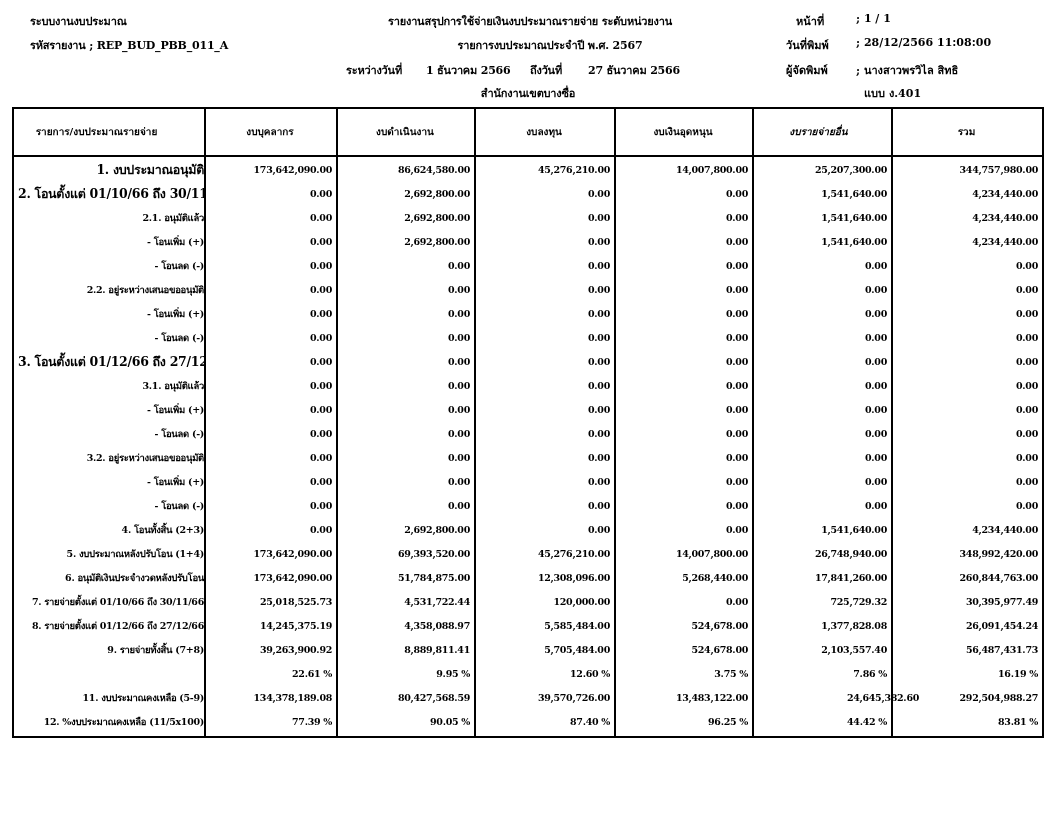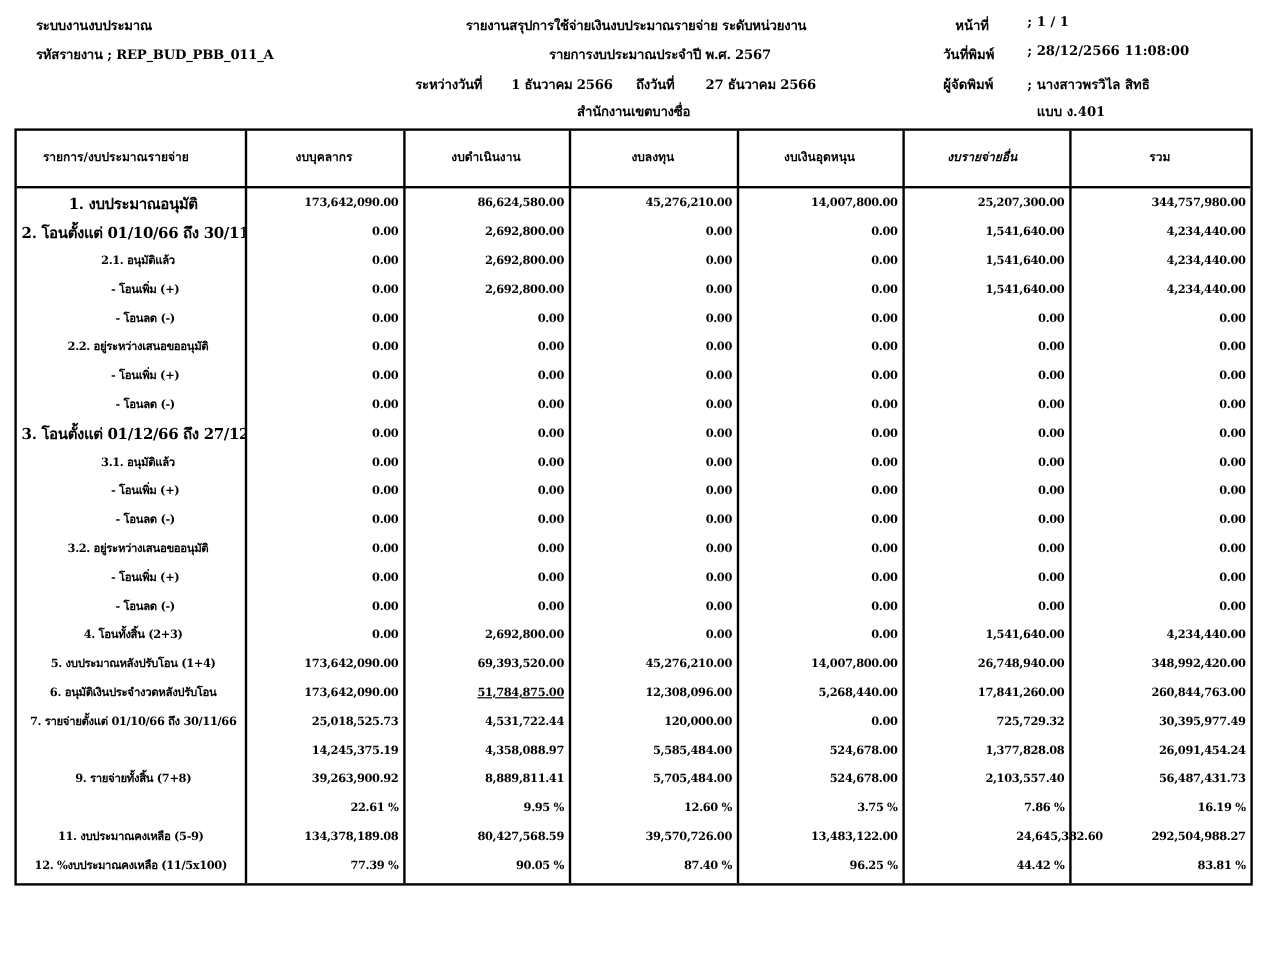--- a/index.html
+++ b/index.html
@@ -17,21 +17,21 @@
     position: absolute; left: 12px; top: 107px; width: 1032px; height: 631px;
     border: 2px solid #000; box-sizing: border-box;
   }
   .col-line { position: absolute; top: 0; bottom: 0; width: 2px; background: #000; }
   .head-line { position: absolute; left: 0; right: 0; top: 46px; height: 2px; background: #000; }
   .th { position: absolute; top: 0; height: 46px; line-height: 46px; text-align: center;
         font-size: 10px; font-weight: bold; white-space: nowrap; overflow: hidden; }
   .row { position: absolute; left: 0; right: 0; height: 24px; }
   .cell { position: absolute; top: 0; height: 24px; line-height: 24px; font-size: 9.5px;
           font-weight: bold; white-space: nowrap; text-align: right; letter-spacing: -0.3px; }
-  .label { text-align: center; padding-left: 4px; box-sizing: border-box; font-size: 9.5px; overflow: hidden; }
+  .label { text-align: right; padding-left: 4px; box-sizing: border-box; font-size: 9.5px; overflow: hidden; }
   .label.big { font-size: 12.5px; letter-spacing: -0.3px; }
   .label.ind1 { padding-left: 12px; }
   .label.ind2 { padding-left: 24px; }
   .label.tight { padding-left: 0px; }
 </style>
 </head>
 <body>
 
 <div class="hdr" style="left:30px; top:12px;">ระบบงานงบประมาณ</div>
 <div class="hdr" style="left:30px; top:36px;">รหัสรายงาน ; REP_BUD_PBB_011_A</div>
@@ -221,36 +221,37 @@
         <div class="cell" style="left: 190px; width: 128px;">173,642,090.00</div>
         <div class="cell" style="left: 322px; width: 134px;">69,393,520.00</div>
         <div class="cell" style="left: 460px; width: 136px;">45,276,210.00</div>
         <div class="cell" style="left: 600px; width: 134px;">14,007,800.00</div>
         <div class="cell" style="left: 738px; width: 135px;">26,748,940.00</div>
         <div class="cell" style="left: 877px; width: 147px;">348,992,420.00</div>
       </div>
       <div class="row" style="top: 457px;">
         <div class="cell label normal" style="left: 0px; width: 190px;">6. อนุมัติเงินประจำงวดหลังปรับโอน</div>
         <div class="cell" style="left: 190px; width: 128px;">173,642,090.00</div>
-        <div class="cell" style="left: 322px; width: 134px; text-decoration: underline;">51,784,875.00</div>
+        <div class="cell" style="left: 322px; width: 134px;">51,784,875.00</div>
         <div class="cell" style="left: 460px; width: 136px;">12,308,096.00</div>
         <div class="cell" style="left: 600px; width: 134px;">5,268,440.00</div>
         <div class="cell" style="left: 738px; width: 135px;">17,841,260.00</div>
         <div class="cell" style="left: 877px; width: 147px;">260,844,763.00</div>
       </div>
       <div class="row" style="top: 481px;">
         <div class="cell label normal" style="left: 0px; width: 190px;">7. รายจ่ายตั้งแต่ 01/10/66 ถึง 30/11/66</div>
         <div class="cell" style="left: 190px; width: 128px;">25,018,525.73</div>
         <div class="cell" style="left: 322px; width: 134px;">4,531,722.44</div>
         <div class="cell" style="left: 460px; width: 136px;">120,000.00</div>
         <div class="cell" style="left: 600px; width: 134px;">0.00</div>
         <div class="cell" style="left: 738px; width: 135px;">725,729.32</div>
         <div class="cell" style="left: 877px; width: 147px;">30,395,977.49</div>
       </div>
       <div class="row" style="top: 505px;">
+        <div class="cell label normal" style="left: 0px; width: 190px;">8. รายจ่ายตั้งแต่ 01/12/66 ถึง 27/12/66</div>
         <div class="cell" style="left: 190px; width: 128px;">14,245,375.19</div>
         <div class="cell" style="left: 322px; width: 134px;">4,358,088.97</div>
         <div class="cell" style="left: 460px; width: 136px;">5,585,484.00</div>
         <div class="cell" style="left: 600px; width: 134px;">524,678.00</div>
         <div class="cell" style="left: 738px; width: 135px;">1,377,828.08</div>
         <div class="cell" style="left: 877px; width: 147px;">26,091,454.24</div>
       </div>
       <div class="row" style="top: 529px;">
         <div class="cell label normal" style="left: 0px; width: 190px;">9. รายจ่ายทั้งสิ้น (7+8)</div>
         <div class="cell" style="left: 190px; width: 128px;">39,263,900.92</div>

